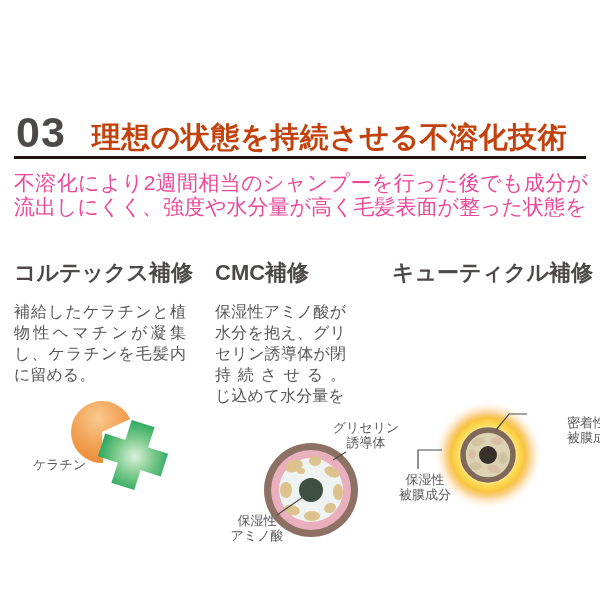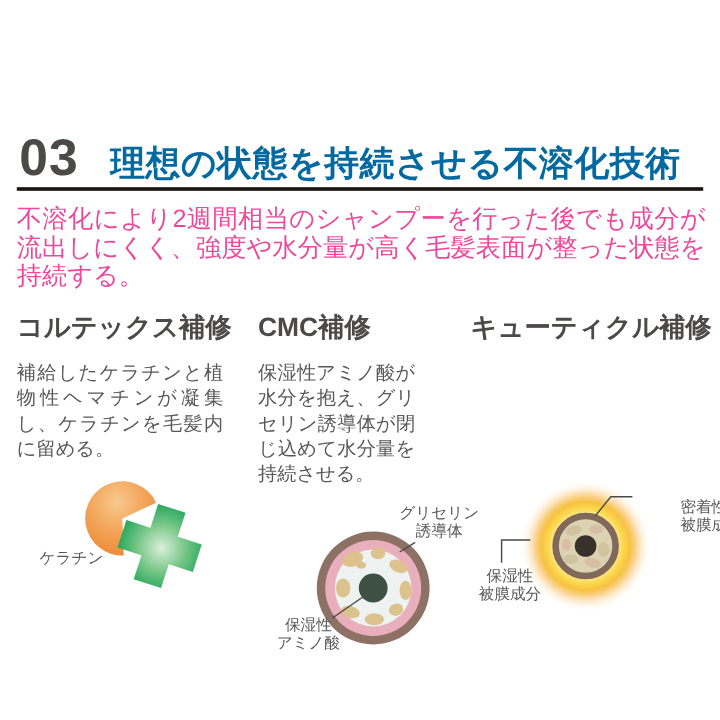--- a/index.html
+++ b/index.html
@@ -3,21 +3,21 @@
 <meta charset="utf-8">
 <style>
   * { margin:0; padding:0; box-sizing:border-box; }
   html,body { background:#fff; }
   body { font-family:"Liberation Sans","DejaVu Sans",sans-serif; }
   .canvas { position:relative; width:600px; height:600px; background:#fff; overflow:hidden; color:#595757;margin-top:28px; }
   .abs { position:absolute; }
 
   .hdr { display:flex; align-items:baseline; gap:26px; }
   .hdr-num { font-size:43px; font-weight:bold; color:#4c4948; letter-spacing:1px; }
-  .hdr-title { font-size:29px; font-weight:bold; color:#0369a1; letter-spacing:0.5px; white-space:nowrap; }
+  .hdr-title { font-size:29px; font-weight:bold; color:#c2410c; letter-spacing:0.5px; white-space:nowrap; }
   .rule { background:#1a1311; height:3px; }
 
   .intro { font-size:21px; line-height:24px; color:#ec4899; }
   .jblock div { text-align:justify; text-align-last:justify; text-justify:inter-character; }
   .jblock div:last-child { text-align-last:left; }
 
   .col { }
   .col-h { font-size:22px; font-weight:bold; color:#4c4948; white-space:nowrap; margin-bottom:13px; }
   .col-b { font-size:16px; line-height:21px; }
   .col-b.big { font-size:17px; line-height:21.5px; }
@@ -32,41 +32,40 @@
 
   <div class="abs hdr" style="left:16px; top:80px;">
     <div class="hdr-num">03</div>
     <div class="hdr-title">理想の状態を持続させる不溶化技術</div>
   </div>
   <div class="abs rule" style="left:14px; top:128px; width:572px;"></div>
 
   <div class="abs intro jblock" style="left:14px; top:143px; width:574px;">
       <div>不溶化により2週間相当のシャンプーを行った後でも成分が</div>
       <div>流出しにくく、強度や水分量が高く毛髪表面が整った状態を</div>
-      <div>持続する。</div>
     </div>
 
   <div class="abs col" style="left:14px; top:230px; width:172px;">
     <div class="col-h">コルテックス補修</div>
     <div class="col-b jblock">
         <div>補給したケラチンと植</div>
         <div>物性ヘマチンが凝集</div>
         <div>し、ケラチンを毛髪内</div>
         <div>に留める。</div>
       </div>
   </div>
 
   <div class="abs col" style="left:215px; top:230px; width:131px;">
     <div class="col-h">CMC補修</div>
     <div class="col-b jblock">
         <div>保湿性アミノ酸が</div>
         <div>水分を抱え、グリ</div>
         <div>セリン誘導体が閉</div>
+        <div>持続させる。</div>
         <div>じ込めて水分量を</div>
-        <div>持続させる。</div>
       </div>
   </div>
 
   <div class="abs col" style="left:392px; top:230px; width:188px;">
     <div class="col-h">キューティクル補修</div>
   </div>
 
   <svg class="abs layer" style="left:0; top:0;" width="600" height="600" viewBox="0 0 600 600">
     <defs>
       <radialGradient id="gOrange" cx="0.45" cy="0.28" r="0.85">

